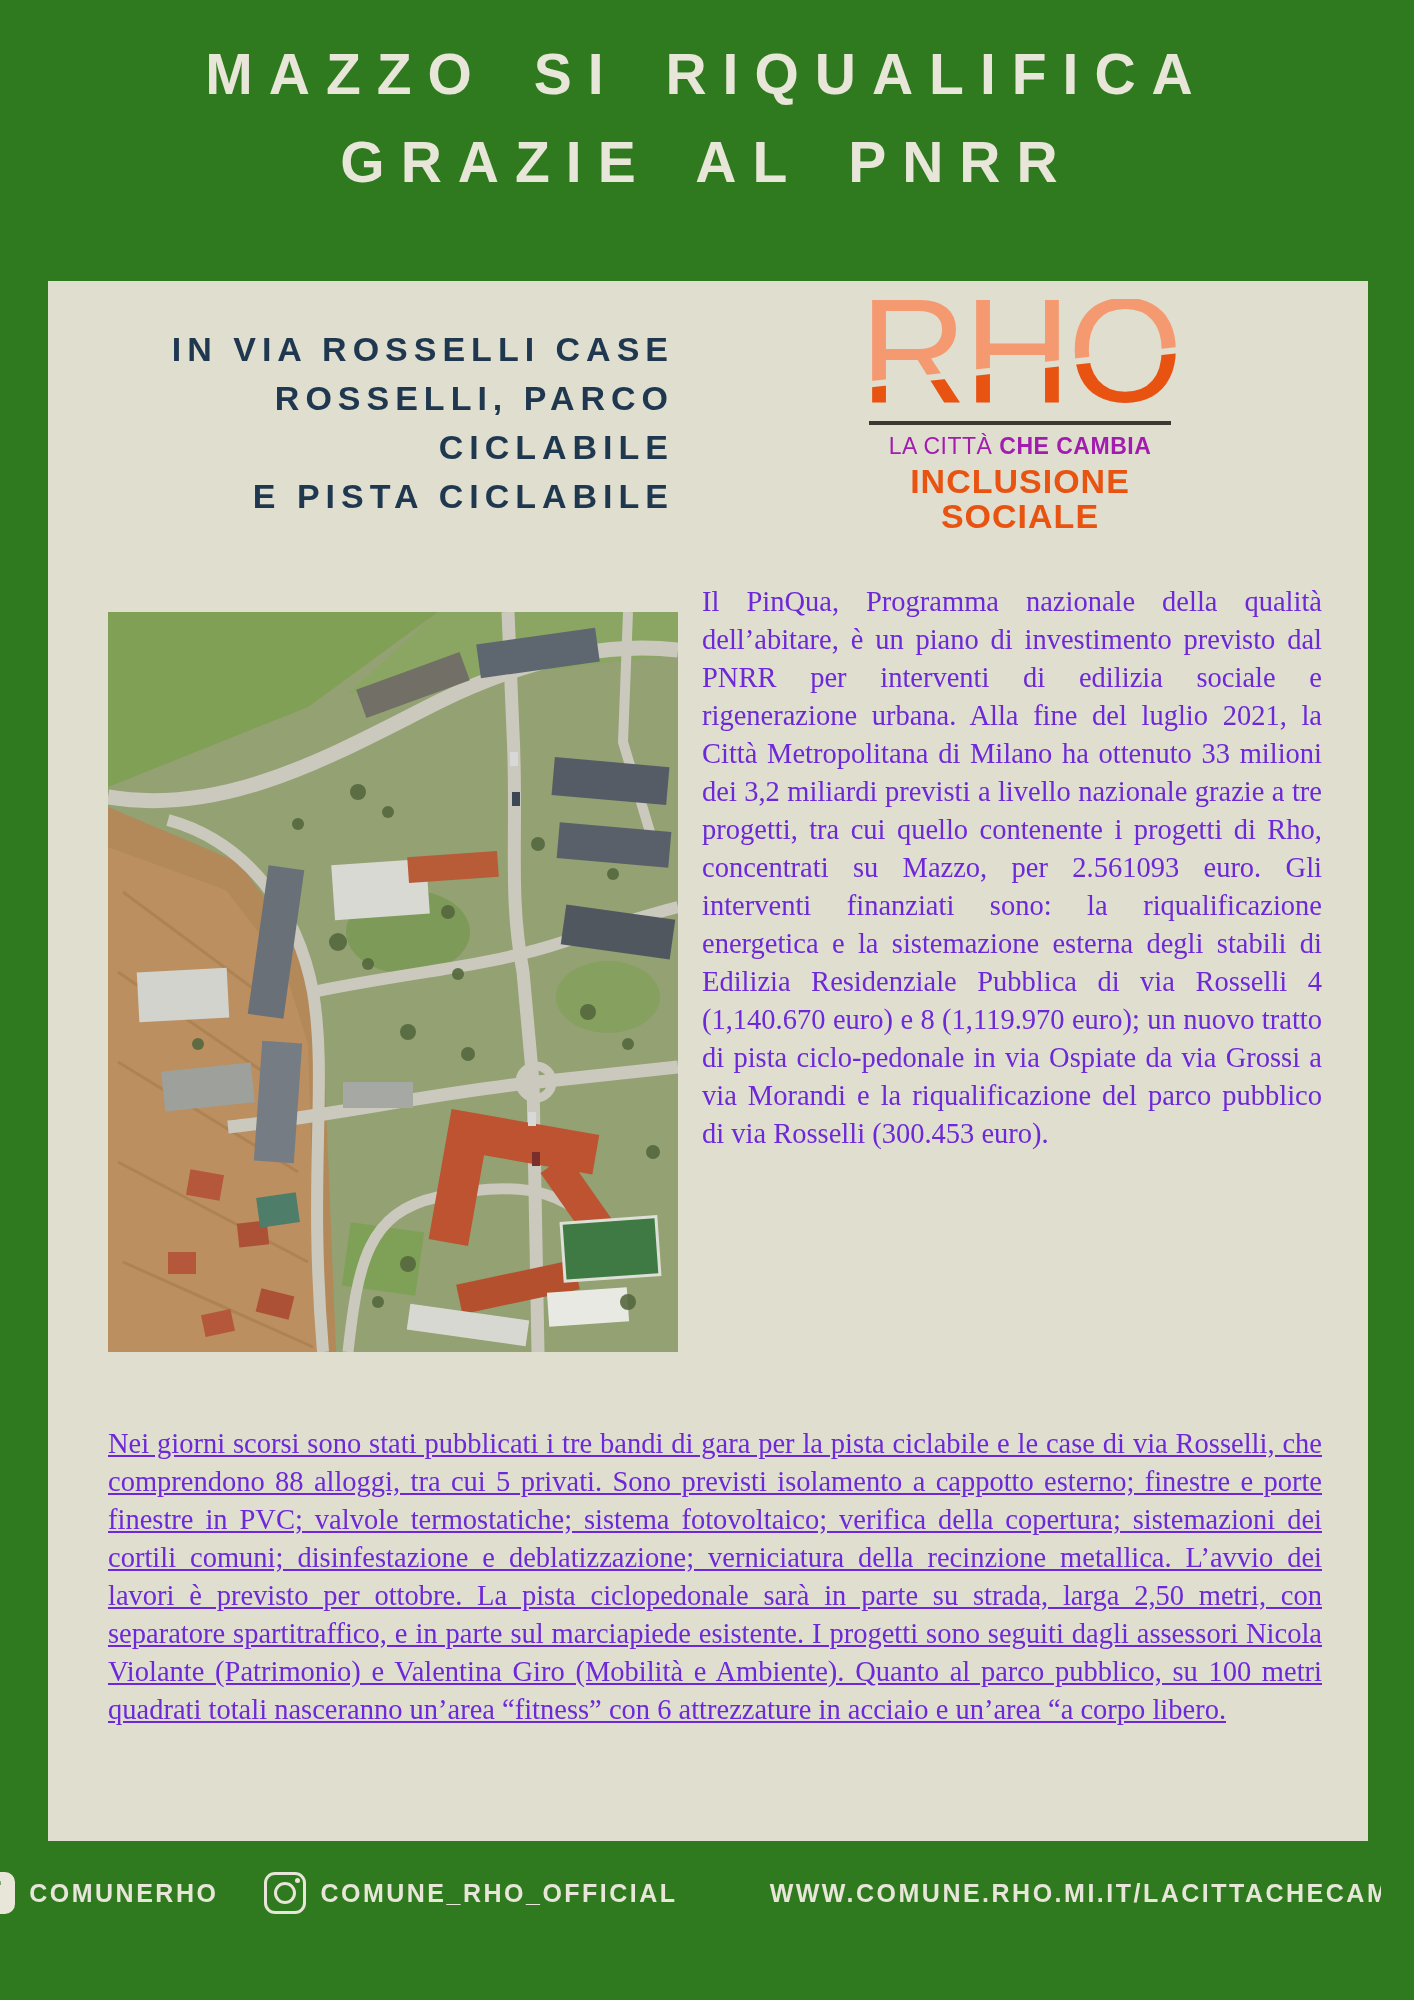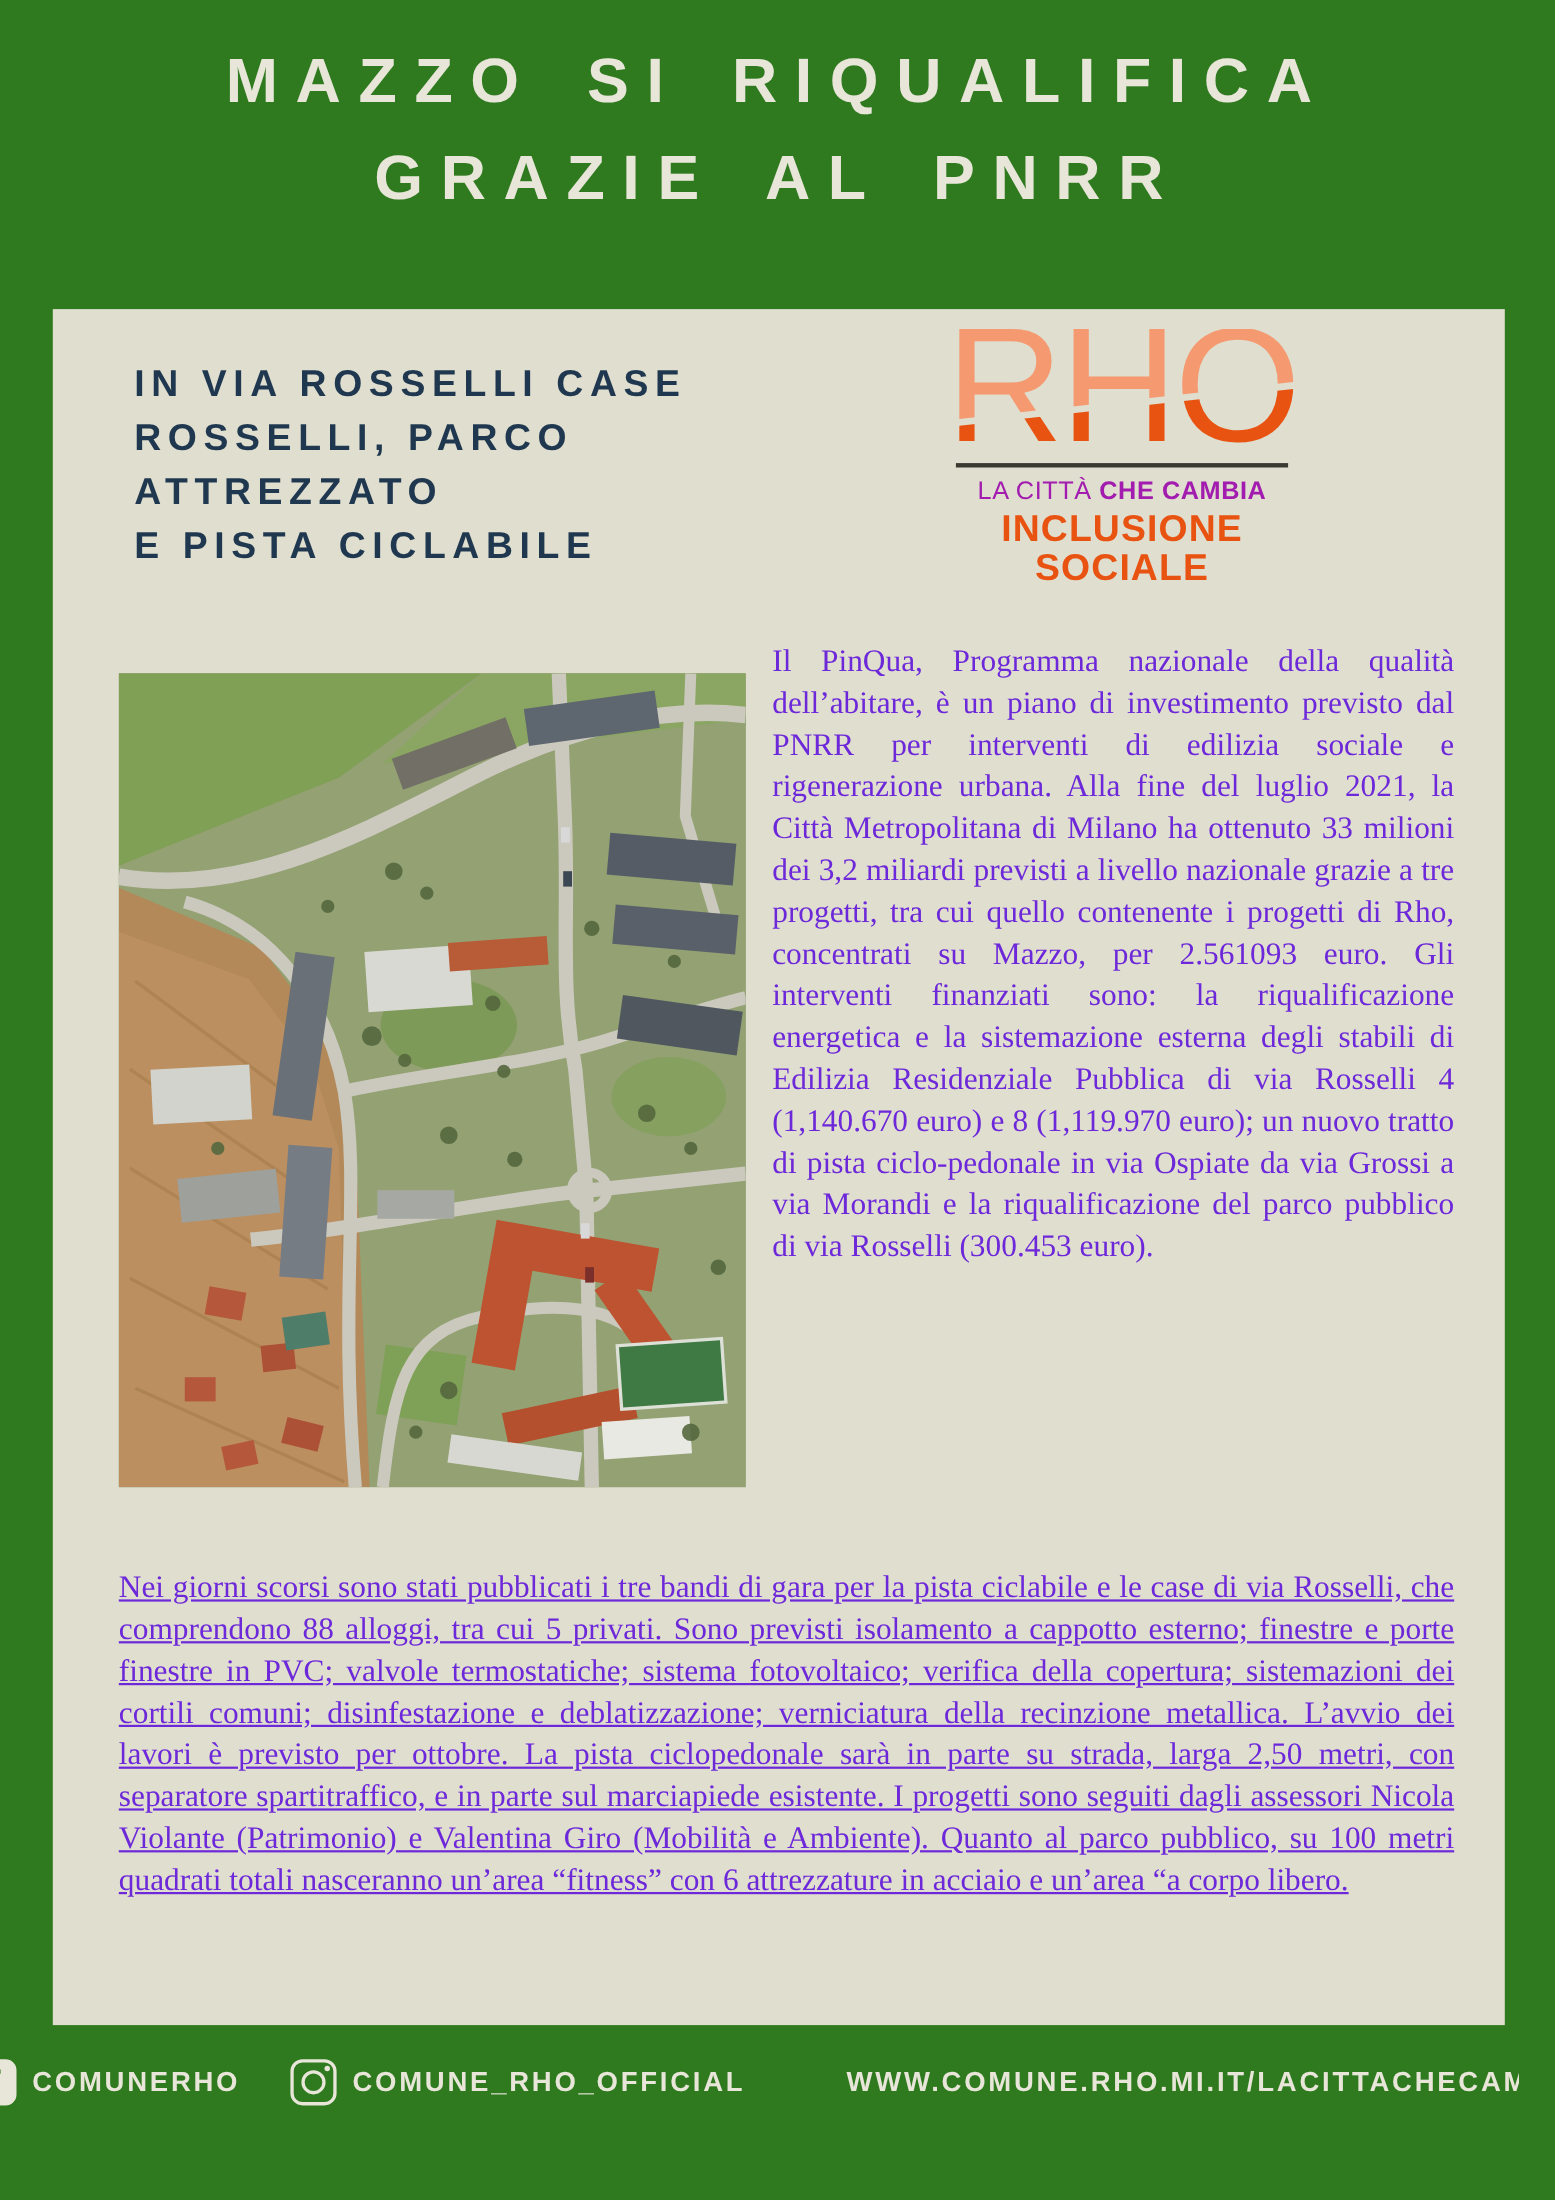--- a/index.html
+++ b/index.html
@@ -7,21 +7,21 @@
   .poster{position:relative;width:1381px;height:2000px;background:#2F7A1F;overflow:hidden;}
 
   
   .top-title{position:absolute;top:0;left:0;width:1414px;padding-top:30px;text-align:center;}
   .top-title span{display:block;color:#E8E6D9;font-weight:bold;font-size:57px;line-height:88px;
     letter-spacing:16px;word-spacing:14px;}
 
   
   .card{position:absolute;left:48px;top:281px;width:1320px;height:1560px;background:#DFDECF;}
 
-  .headline{position:absolute;left:74px;top:24px;width:568px;text-align:left;}
+  .headline{position:absolute;left:58px;top:24px;width:568px;text-align:right;}
   .headline span{display:block;color:#1F3850;font-weight:bold;font-size:34px;line-height:49px;letter-spacing:6px;}
 
   
   .logo{position:absolute;left:812px;top:18px;width:320px;text-align:center;}
   .rho-word{position:relative;height:116px;}
   .rho-word span{position:absolute;left:0;top:0;width:100%;text-align:center;
     font-weight:normal;font-size:148px;line-height:104px;letter-spacing:-3px;}
   .rho-light{color:#F59A70;clip-path:polygon(0 0,100% 0,100% 46%,0 80%);}
   .rho-dark{color:#E95312;clip-path:polygon(0 86%,100% 52%,100% 100%,0 100%);}
   .logo-rule{margin:6px auto 8px auto;width:302px;height:4px;background:#3A3A33;}
@@ -60,21 +60,21 @@
   <header class="top-title">
     <span>MAZZO SI RIQUALIFICA</span>
     <span>GRAZIE AL PNRR</span>
   </header>
 
   <main class="card">
 
     <h2 class="headline">
       <span>IN VIA ROSSELLI CASE</span>
       <span>ROSSELLI, PARCO</span>
-      <span>ATTREZZATO</span>
+      <span>CICLABILE</span>
       <span>E PISTA CICLABILE</span>
     </h2>
 
     <div class="logo">
       <div class="rho-word">
         <span class="rho-light">RHO</span>
         <span class="rho-dark">RHO</span>
       </div>
       <div class="logo-rule"></div>
       <div class="tagline">

